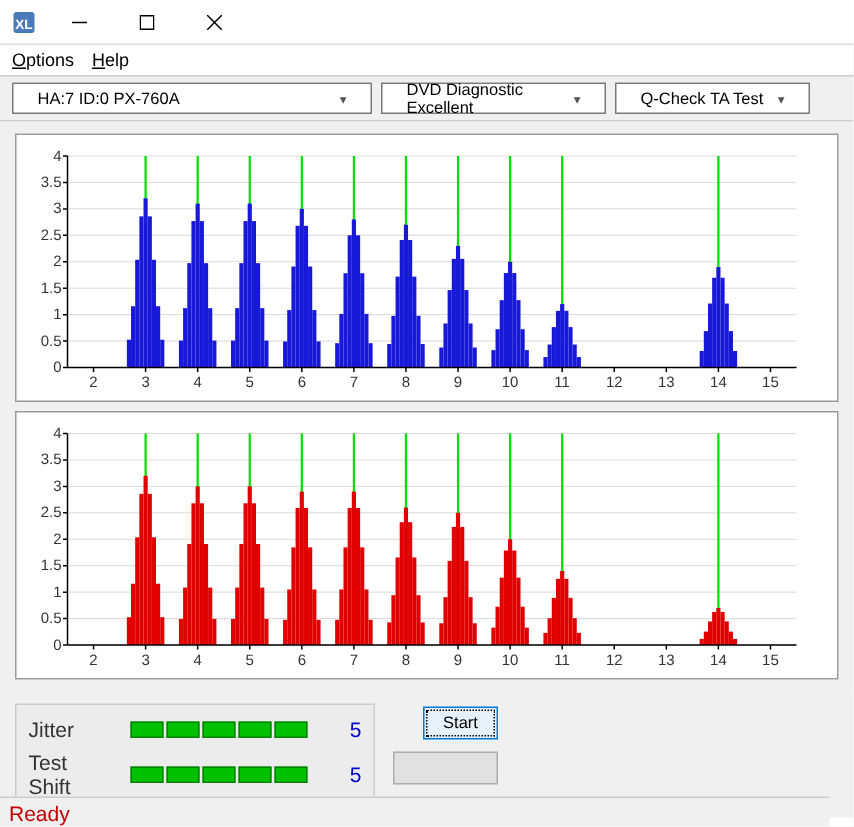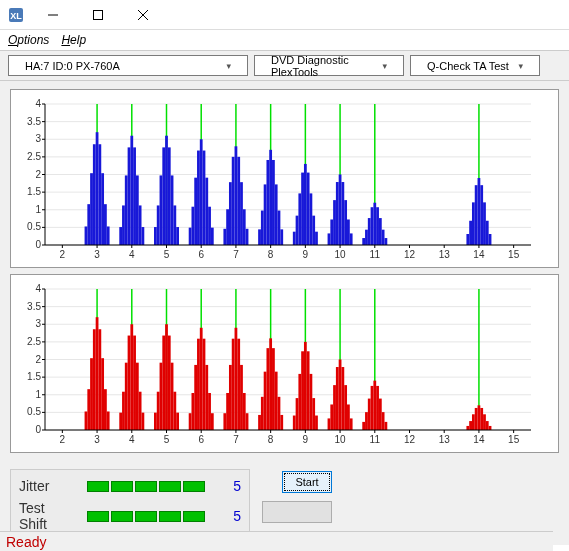--- a/index.html
+++ b/index.html
@@ -3,21 +3,21 @@
 <meta charset="utf-8">
 <style>
 * { box-sizing: border-box; margin: 0; padding: 0; }
 body { font-family: "Segoe UI", Tahoma, sans-serif; font-size: 12px; background: #fff; width: 569px; height: 551px; overflow: hidden; position: relative; }
 .titlebar { background: #fff; height: 30px; display: flex; align-items: center; padding: 0 0 0 8px; border-bottom: 1px solid #ddd; }
 .titlebar .icon { width: 16px; height: 16px; margin-right: 6px; display: flex; align-items: flex-start; justify-content: center; }
 .titlebar .title { flex: 1; font-size: 12px; color: #000; }
 .winbtns { display: flex; height: 100%; }
 .winbtn { width: 45px; height: 30px; display: flex; align-items: center; justify-content: center; cursor: pointer; }
 .menubar { height: 20px; display: flex; align-items: center; padding: 0 8px; gap: 12px; font-size: 12px; }
-.menubar .menu { cursor: pointer; font-style: italic; }
+.menubar .menu { cursor: pointer; }
 .menubar .menu .ul { text-decoration: underline; }
 .toolbar { padding: 4px 8px; display: flex; gap: 6px; align-items: center; background: #f0f0f0; border-top: 1px solid #ccc; border-bottom: 1px solid #ccc; }
 .combo { background: #fff; border: 1px solid #7a7a7a; height: 21px; display: flex; align-items: center; padding: 0 16px; font-size: 11px; cursor: pointer; position: relative; }
 .combo .arrow { margin-left: auto; font-size: 9px; color: #555; }
 .combo1 { width: 240px; }
 .combo2 { width: 150px; }
 .combo3 { width: 130px; }
 .main { padding: 8px 10px 4px 10px; background: #f0f0f0; }
 .chart-wrap { background: #fff; border: 1px solid #999; padding: 8px 10px 4px 6px; margin-bottom: 6px; }
 .chart { position: relative; width: 520px; height: 165px; }
@@ -72,21 +72,21 @@
   <span class="menu"><span class="ul">O</span><span>ptions</span></span>
   <span class="menu"><span class="ul">H</span><span>elp</span></span>
 </div>
 
 <div class="toolbar">
   <div class="combo combo1">
     <span>HA:7 ID:0  PX-760A</span>
     <span class="arrow">▾</span>
   </div>
   <div class="combo combo2">
-    <span>DVD Diagnostic PlexTools</span>
+    <span>DVD Diagnostic Excellent</span>
     <span class="arrow">▾</span>
   </div>
   <div class="combo combo3">
     <span>Q-Check TA Test</span>
     <span class="arrow">▾</span>
   </div>
 </div>
 
 <div class="main">
   <div class="chart-wrap">

